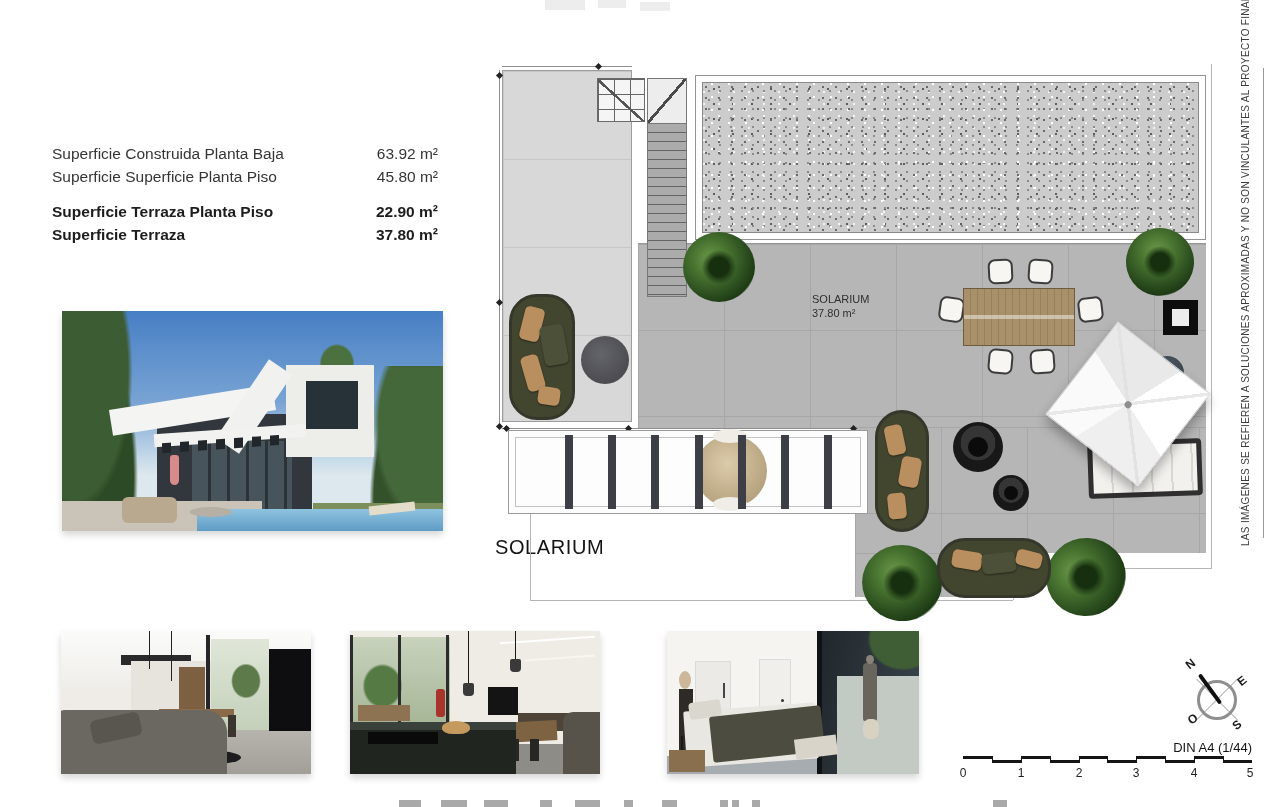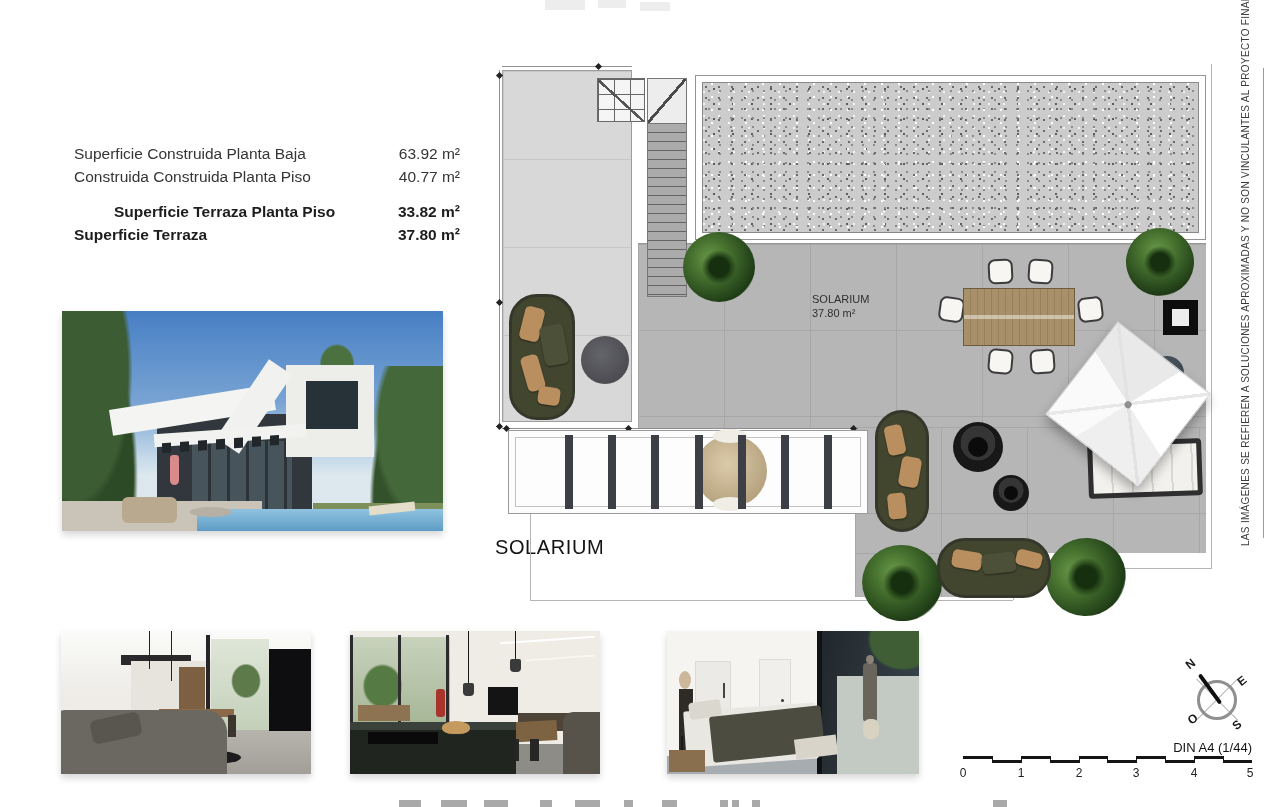--- a/index.html
+++ b/index.html
@@ -1,24 +1,24 @@
 <!DOCTYPE html>
 <html><head>
 <meta charset="utf-8">
 <style>
   html,body{margin:0;padding:0;background:#fff;}
   .page{position:relative;width:1280px;height:807px;background:#ffffff;overflow:hidden;
         font-family:"Liberation Sans",sans-serif;color:#2e2e2e;}
   .a{position:absolute;}
 
   
-  .surface-table{position:absolute;left:74px;top:143px;width:386px;}
+  .surface-table{position:absolute;left:52px;top:143px;width:386px;}
   .srow{display:flex;justify-content:space-between;font-size:15.5px;line-height:22.5px;color:#353535;}
   .srow.bold{font-weight:700;color:#1d1d1d;}
-  .srow.gap{margin-top:13px;margin-left:40px;}
+  .srow.gap{margin-top:13px;}
 
   
   .solarium-heading{position:absolute;left:495px;top:536px;font-size:20px;letter-spacing:.6px;color:#141414;}
 
   
   .tile-light{background-color:#d8d8d8;border:1px solid #9e9e9e;
     background-image:linear-gradient(#c7c7c7 1px,transparent 1px),linear-gradient(90deg,#c7c7c7 1px,transparent 1px);
     background-size:130px 88px;box-sizing:border-box;}
   .tile-mid{background-color:#b6b6b6;
     background-image:linear-gradient(#a7a7a7 1px,transparent 1px),linear-gradient(90deg,#a7a7a7 1px,transparent 1px);
@@ -108,26 +108,26 @@
   <div class="a artifact" style="left:545px;top:0;width:40px;height:10px;"></div>
   <div class="a artifact" style="left:598px;top:0;width:28px;height:8px;"></div>
   <div class="a artifact" style="left:640px;top:2px;width:30px;height:9px;"></div>
 
   <section class="surface-table">
     <div class="srow">
       <span>Superficie Construida Planta Baja</span>
       <span>63.92 m²</span>
     </div>
     <div class="srow">
-      <span>Construida Construida Planta Piso</span>
-      <span>40.77 m²</span>
+      <span>Superficie Superficie Planta Piso</span>
+      <span>45.80 m²</span>
     </div>
     <div class="srow bold gap">
       <span>Superficie Terraza Planta Piso</span>
-      <span>33.82 m²</span>
+      <span>22.90 m²</span>
     </div>
     <div class="srow bold">
       <span>Superficie Terraza</span>
       <span>37.80 m²</span>
     </div>
   </section>
 
   <div class="a photo" style="left:62px;top:311px;width:381px;height:220px;background:linear-gradient(180deg,#477fc4 0%,#79a4d4 42%,#c9dcea 68%,#dde8ee 75%);">
     <div class="a" style="left:-24px;top:-10px;width:105px;height:235px;background:radial-gradient(ellipse at 35% 30%,#3c5c33 0 55%,rgba(0,0,0,0) 60%),radial-gradient(ellipse at 40% 75%,#2d4a26 0 60%,rgba(0,0,0,0) 65%);"></div>
     <div class="a" style="right:-18px;top:55px;width:95px;height:170px;background:radial-gradient(ellipse at 60% 35%,#45683a 0 55%,rgba(0,0,0,0) 62%),radial-gradient(ellipse at 55% 80%,#33512b 0 60%,rgba(0,0,0,0) 66%);"></div>

